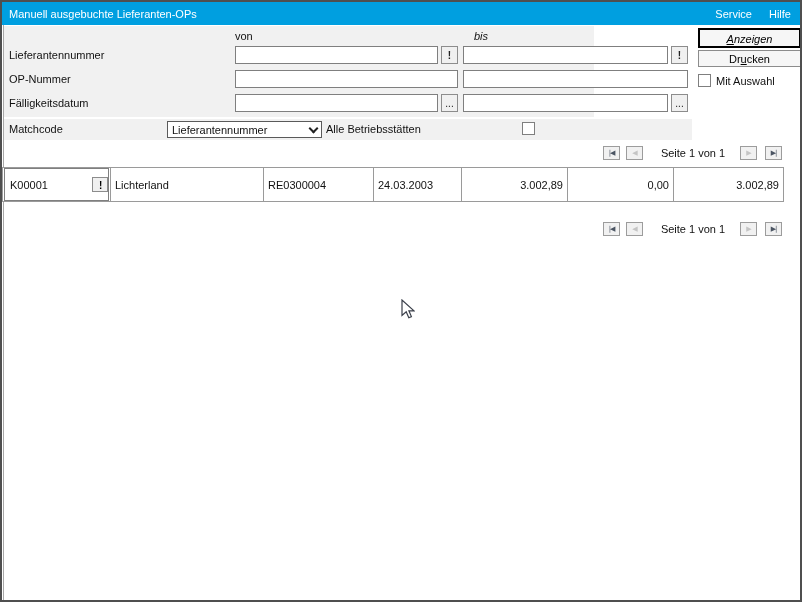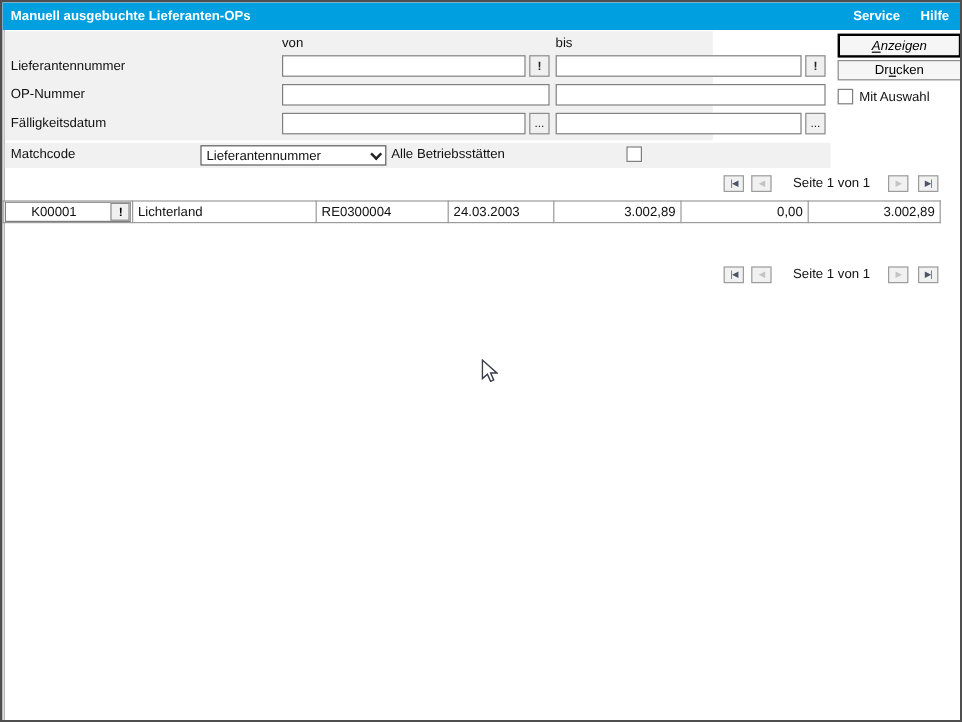--- a/index.html
+++ b/index.html
@@ -5,21 +5,21 @@
   html,body{margin:0;padding:0;background:#fff;}
   *{box-sizing:border-box;}
   .window{
     position:relative;width:802px;height:602px;
     border:2px solid #4f4f4f;background:#fff;overflow:hidden;
     font-family:"Liberation Sans",sans-serif;font-size:11px;color:#111;
   }
   .titlebar{
     position:absolute;left:0;top:0;right:0;height:23px;
     display:flex;align-items:center;
-    color:#fff;font-weight:bold;
+    color:#fff;font-weight:normal;
   }
   .titlebar .title{padding-left:7px;}
   .titlebar .menu{margin-left:auto;display:flex;gap:17px;padding-right:9px;}
   .titlebar .menu span{cursor:default;}
   .inner-left-line{position:absolute;left:1px;top:23px;bottom:0;width:1px;background:#a8a8a8;}
 
   .filter-panel{position:absolute;left:2px;top:24px;width:590px;height:91px;background:#f1f1f1;}
   .sort-band{position:absolute;left:2px;top:117px;width:688px;height:21px;background:#f1f1f1;}
 
   .flabel{position:absolute;left:5px;white-space:nowrap;}
@@ -70,22 +70,22 @@
   .optable{position:absolute;left:0;top:165px;width:781px;border-collapse:collapse;table-layout:fixed;}
   .optable th,.optable td{
     border:1px solid #9a9a9a;height:17px;padding:0 4px;overflow:hidden;white-space:nowrap;
     font-size:11px;
   }
   .optable th{background:#d9d9d9;font-weight:bold;text-align:left;}
   .optable th.num,.optable td.num{text-align:right;}
   .optable td{background:#fff;}
   .cell-lieferant{padding:0 !important;}
   .cell-lieferant .field{
-    margin:0 1px;height:17px;border:1px solid #7f7f7f;background:#fff;
-    display:flex;align-items:center;padding-left:21px;
+    margin:0 1px;height:33px;border:1px solid #7f7f7f;background:#fff;
+    display:flex;align-items:center;padding-left:5px;
   }
   .cell-lieferant .lookup{
     margin-left:auto;width:16px;height:15px;border:1px solid #8c8c8c;background:#f0f0f0;
     font-size:10px;font-weight:bold;text-align:center;line-height:13px;cursor:pointer;
   }
   .cursor{position:absolute;left:399px;top:297px;pointer-events:none;}
 </style>
 </head>
 <body>
 
@@ -95,21 +95,21 @@
     <span class="title">Manuell ausgebuchte Lieferanten-OPs</span>
     <span class="menu">
       <span>Service</span>
       <span>Hilfe</span>
     </span>
   </div>
   <div class="inner-left-line"></div>
 
   <div class="filter-panel">
     <span class="colhdr" style="left:231px;">von</span>
-    <span class="colhdr" style="left:459px;">bis</span>
+    <span class="colhdr" style="left:470px;font-style:italic;">bis</span>
 
     <span class="flabel" style="top:23px;">Lieferantennummer</span>
     <input class="tinput" style="left: 231px; top: 20px; width: 203px;" value="">
     <button class="sqbtn" style="left:437px;top:20px;">!</button>
     <input class="tinput" style="left: 459px; top: 20px; width: 205px;" value="">
     <button class="sqbtn" style="left:667px;top:20px;">!</button>
 
     <span class="flabel" style="top:47px;">OP-Nummer</span>
     <input class="tinput" style="left: 231px; top: 44px; width: 223px;" value="">
     <input class="tinput" style="left: 459px; top: 44px; width: 225px;" value="">

